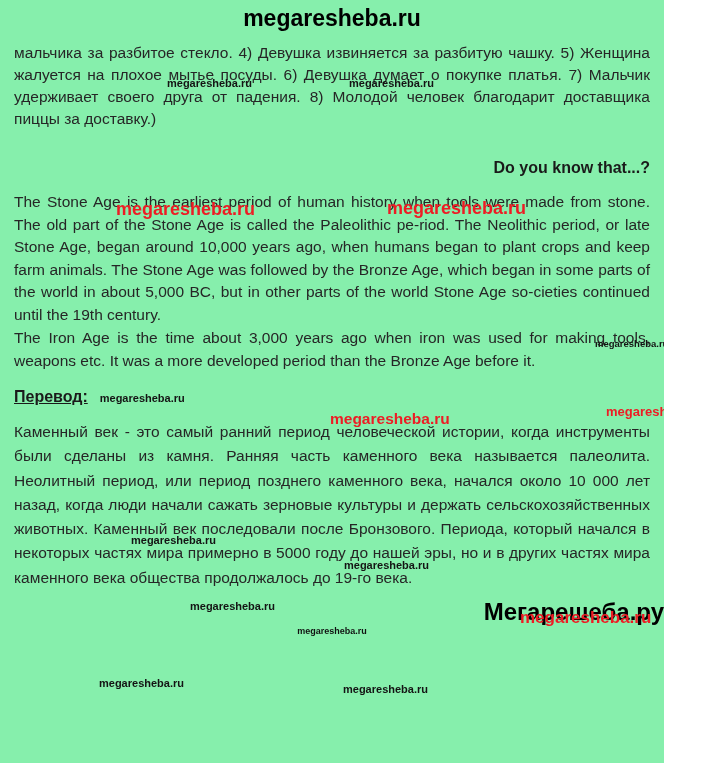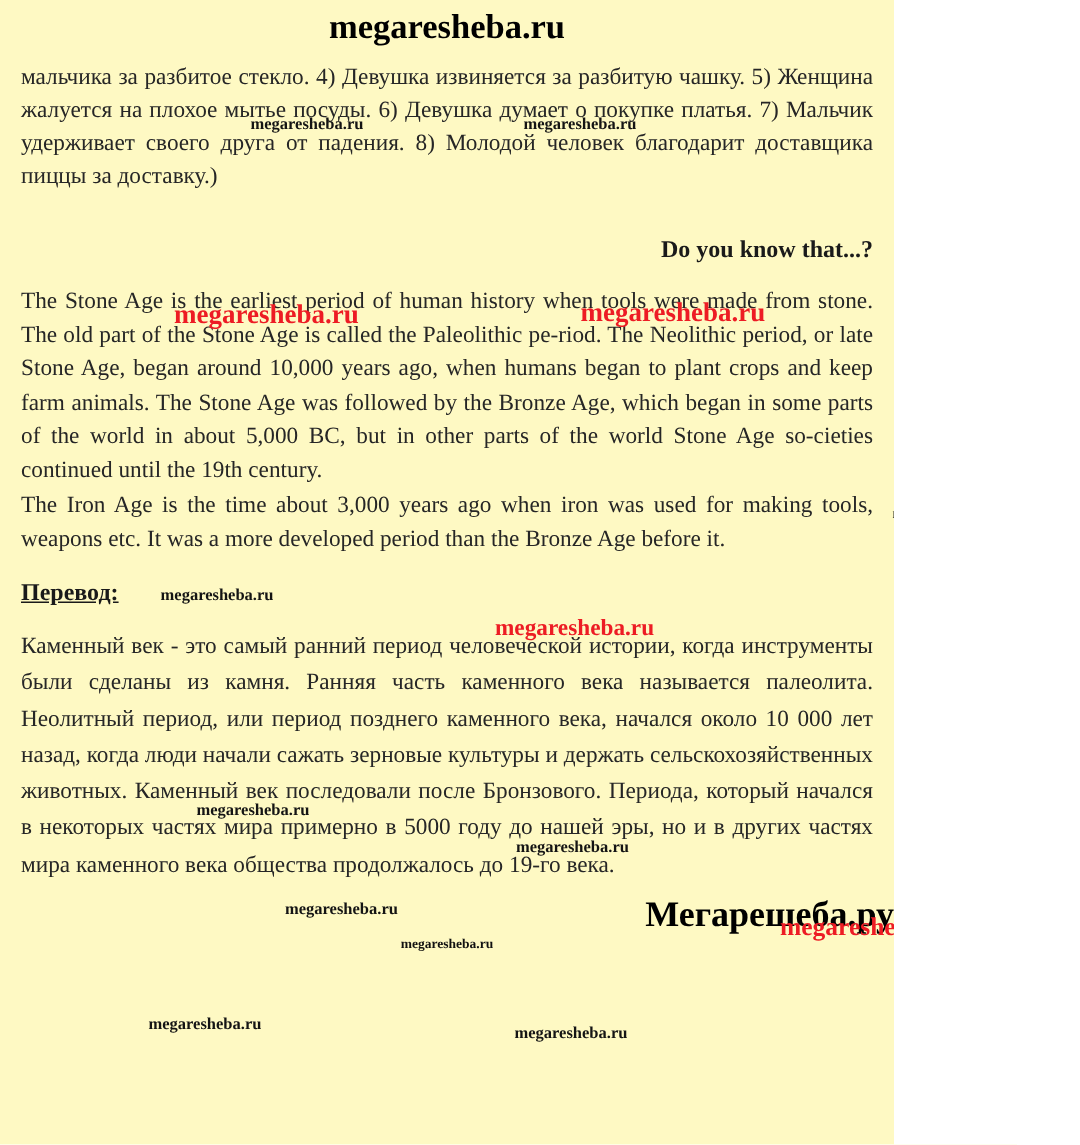--- a/index.html
+++ b/index.html
@@ -1,22 +1,22 @@
 <!DOCTYPE html>
 <html><head>
 <meta charset="utf-8">
 <style>
   * { box-sizing: border-box; }
   html, body { margin: 0; padding: 0; background: #ffffff; }
   .page {
     position: relative;
-    width: 596px;
+    width: 664px;
     height: 763px;
-    background: #fef9c3;
-    font-family: Liberation Serif, serif;
+    background: #86efac;
+    font-family: Liberation Sans, sans-serif;
     color: #262626;
     overflow: hidden;
   }
   .header-title {
     padding-top: 5px;
     text-align: center;
     font-size: 23px;
     font-weight: bold;
     color: #000000;
   }
@@ -33,21 +33,21 @@
     font-weight: bold;
     color: #1a1a1a;
     text-align: right;
   }
   .para-en1 { margin-top: 14px; line-height: 22.5px; }
   .para-en2 { margin-top: 1px; line-height: 22.5px; }
   .translation-row {
     margin: 16px 14px 0;
     display: flex;
     align-items: baseline;
-    gap: 28px;
+    gap: 12px;
   }
   .translation-label {
     font-size: 16px;
     font-weight: bold;
     text-decoration: underline;
     color: #1a1a1a;
   }
   .para-ru1 { margin-top: 14px; line-height: 24.3px; }
   .para-ru2 { margin-top: 2px; line-height: 24.3px; }
   .footer-title {

